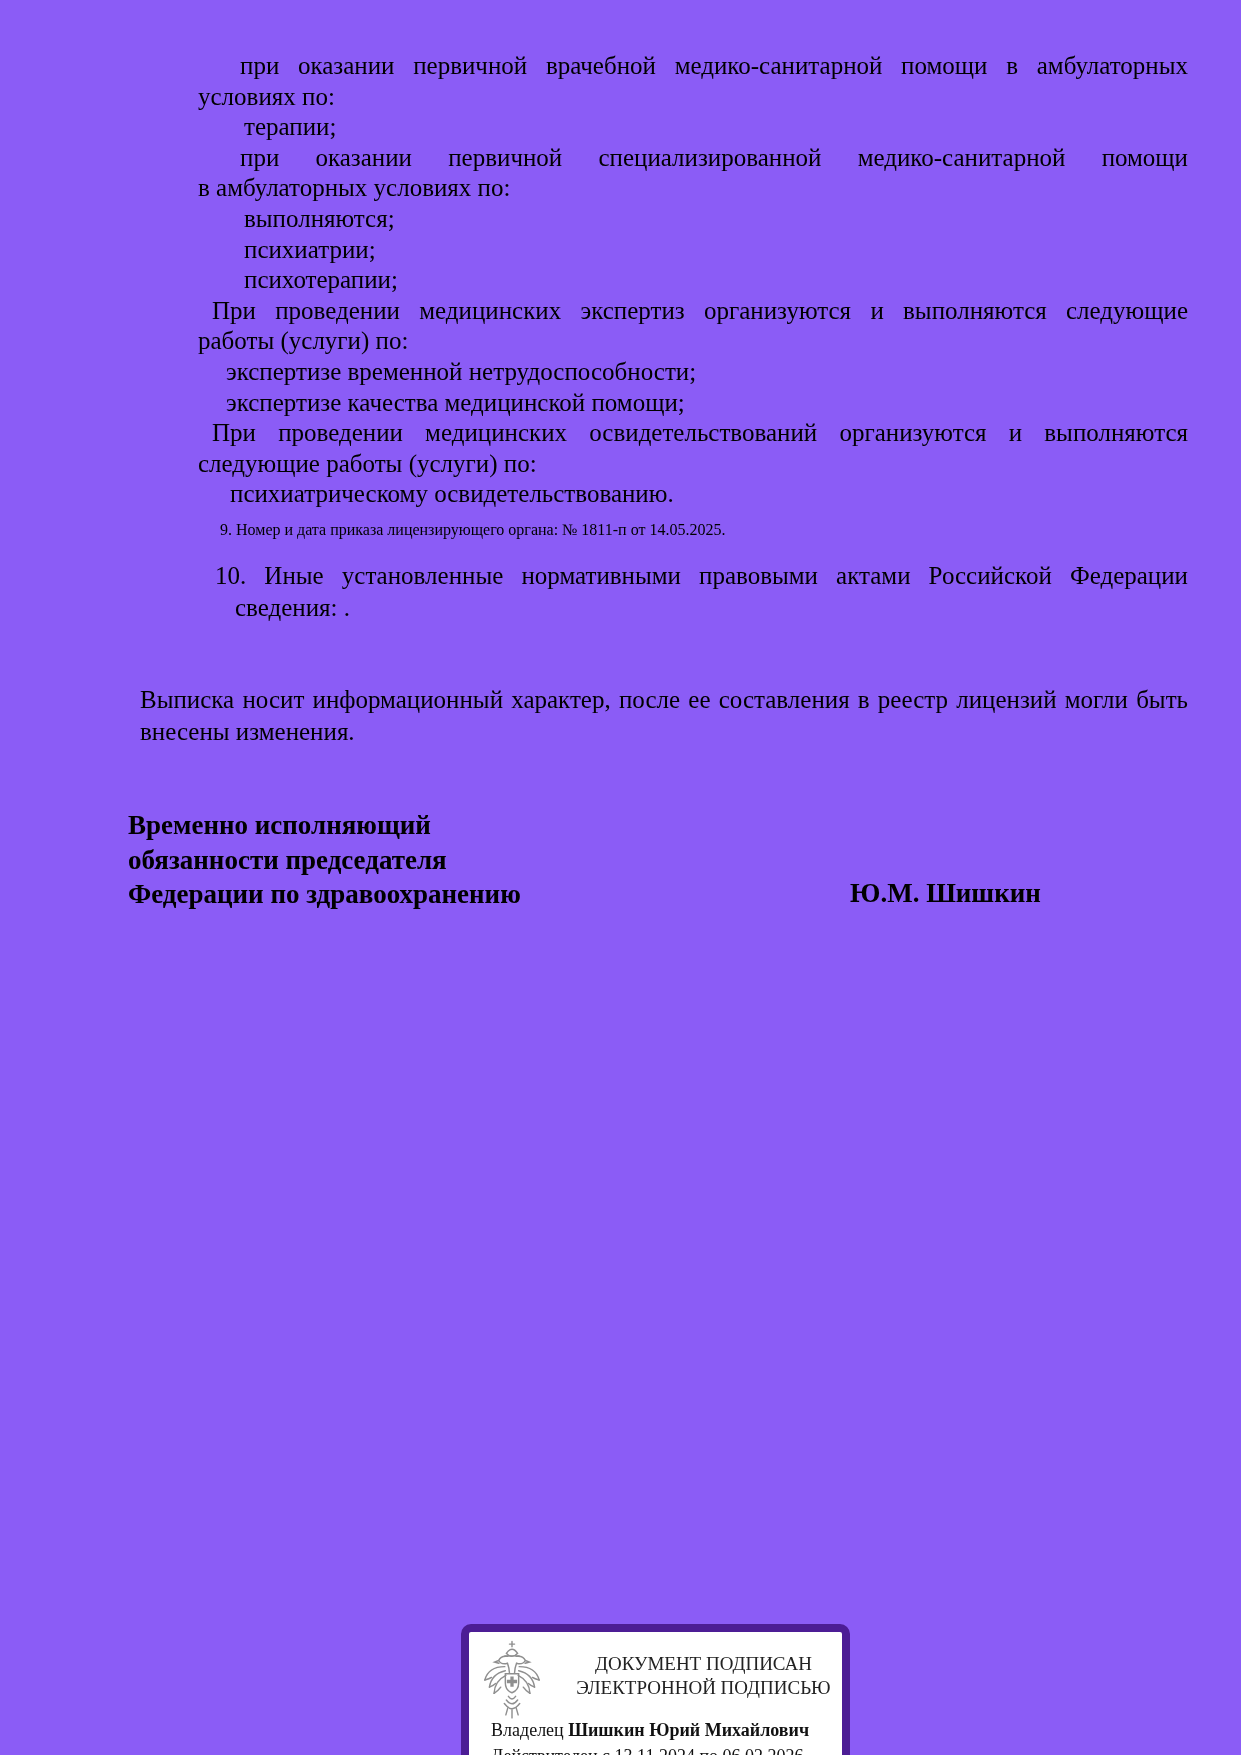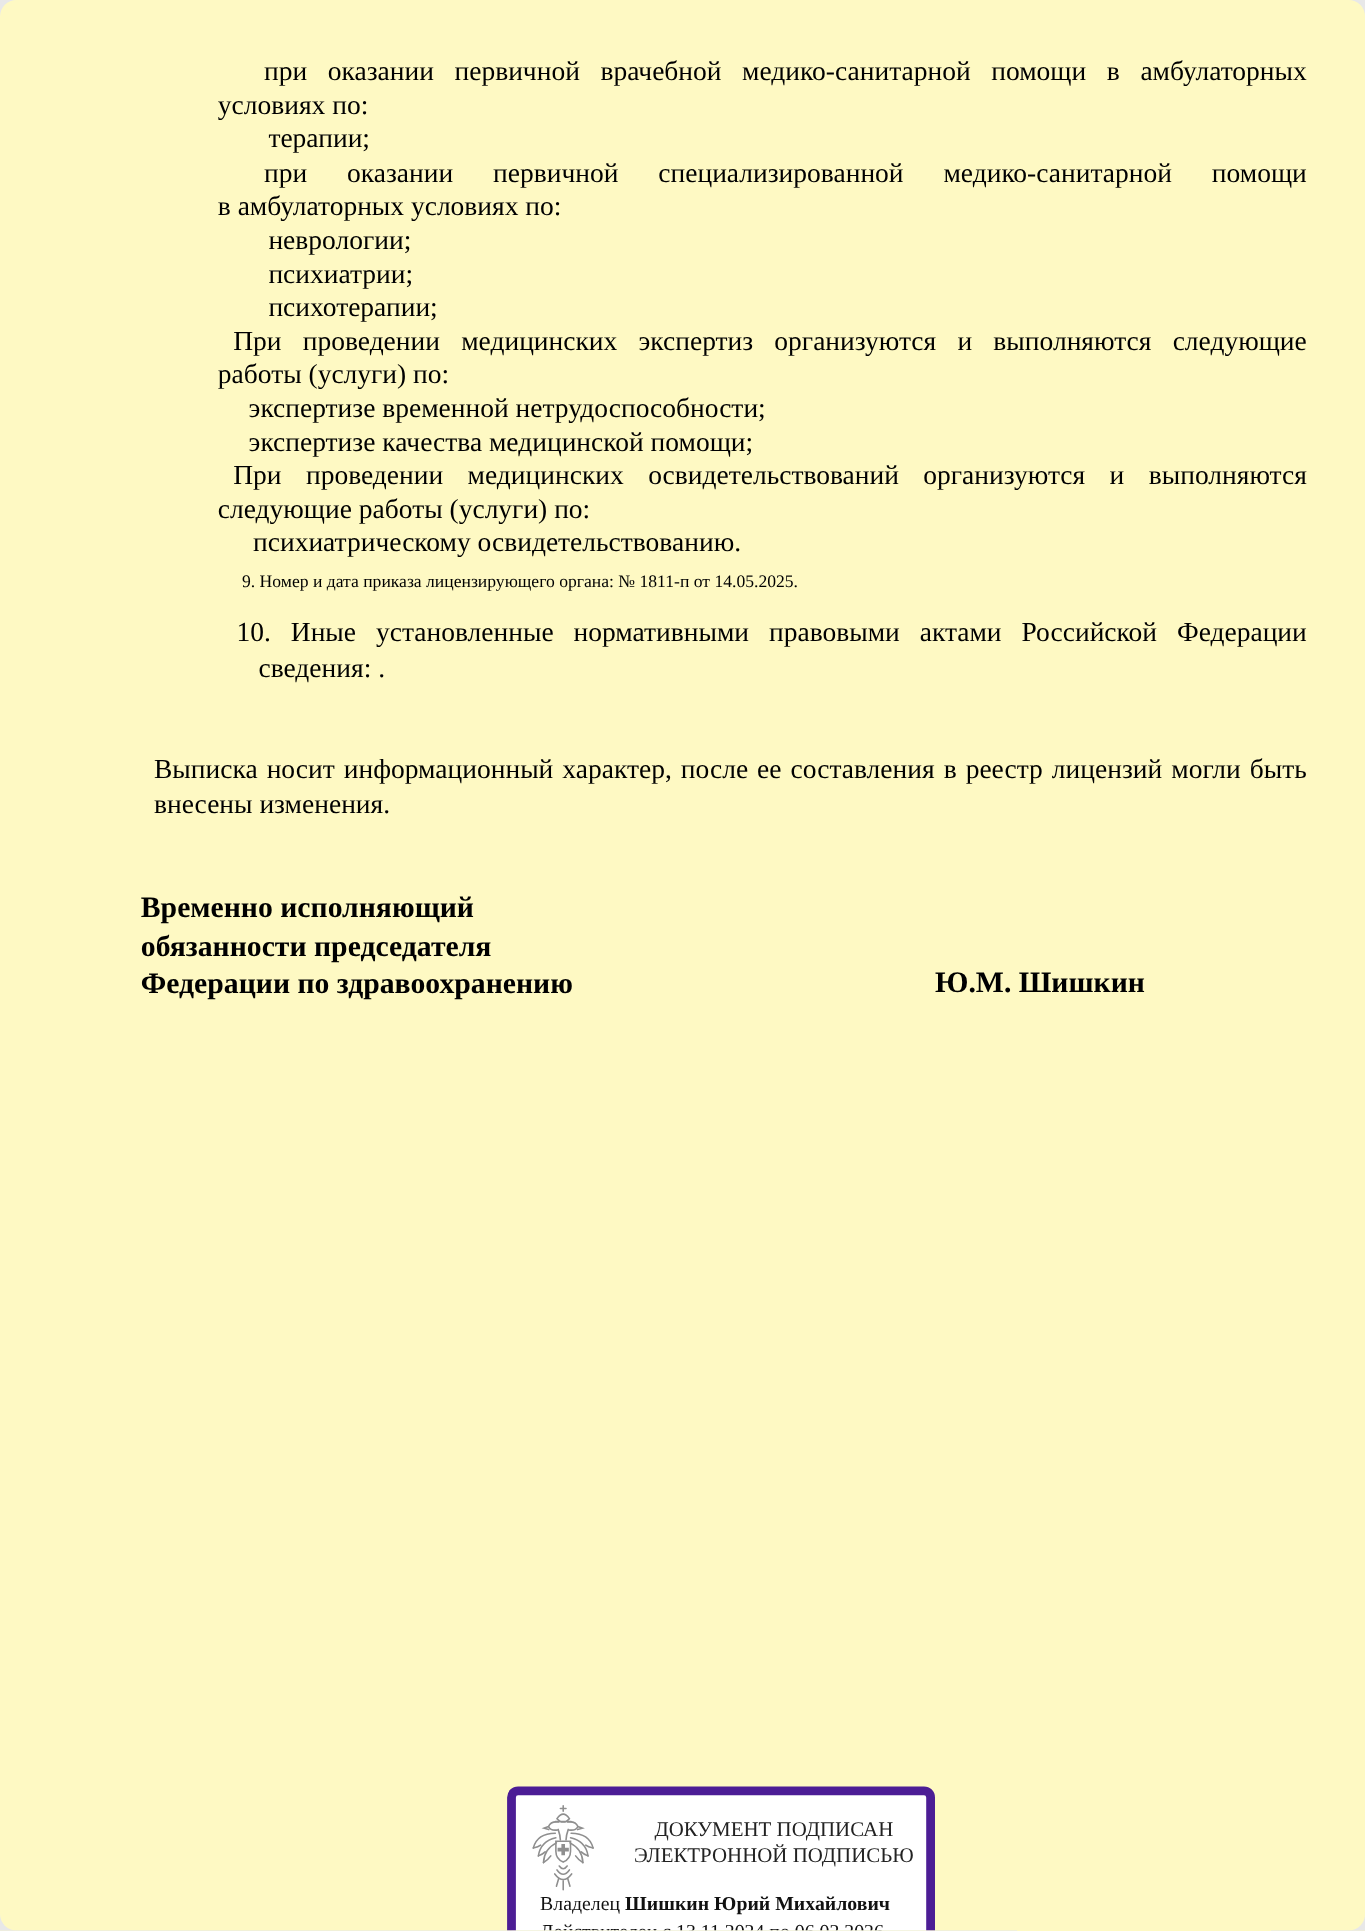--- a/index.html
+++ b/index.html
@@ -1,25 +1,24 @@
 <!DOCTYPE html>
 <html><head>
 <meta charset="utf-8">
 <style>
   html, body { margin: 0; padding: 0; background: #e8e8e8; }
   .page {
     position: relative;
     width: 1241px;
     height: 1755px;
-    background: #fef9c3;
+    background: #8b5cf6;
     font-family: "Liberation Serif", "DejaVu Serif", serif;
     color: #000;
     overflow: hidden;
     margin: 0 auto;
-    border-radius: 15px;
   }
   
   .activities {
     position: absolute;
     left: 198px; top: 51px; width: 990px;
     font-size: 25px; line-height: 30.6px;
   }
   .line { white-space: normal; }
   .just { text-align: justify; text-align-last: justify; }
   
@@ -84,21 +83,21 @@
 <body>
 
 <div class="page">
 
   <div class="activities">
       <div class="line just" style="padding-left: 42px;">при оказании первичной врачебной медико-санитарной помощи в амбулаторных</div>
       <div class="line">условиях по:</div>
       <div class="line" style="padding-left: 46px;">терапии;</div>
       <div class="line just" style="padding-left: 42px;">при оказании первичной специализированной медико-санитарной помощи</div>
       <div class="line">в амбулаторных условиях по:</div>
-      <div class="line" style="padding-left: 46px;">неврологии;</div>
+      <div class="line" style="padding-left: 46px;">выполняются;</div>
       <div class="line" style="padding-left: 46px;">психиатрии;</div>
       <div class="line" style="padding-left: 46px;">психотерапии;</div>
       <div class="line just" style="padding-left: 14px;">При проведении медицинских экспертиз организуются и выполняются следующие</div>
       <div class="line">работы (услуги) по:</div>
       <div class="line" style="padding-left: 28px;">экспертизе временной нетрудоспособности;</div>
       <div class="line" style="padding-left: 28px;">экспертизе качества медицинской помощи;</div>
       <div class="line just" style="padding-left: 14px;">При проведении медицинских освидетельствований организуются и выполняются</div>
       <div class="line">следующие работы (услуги) по:</div>
       <div class="line" style="padding-left: 32px;">психиатрическому освидетельствованию.</div>
     </div>

